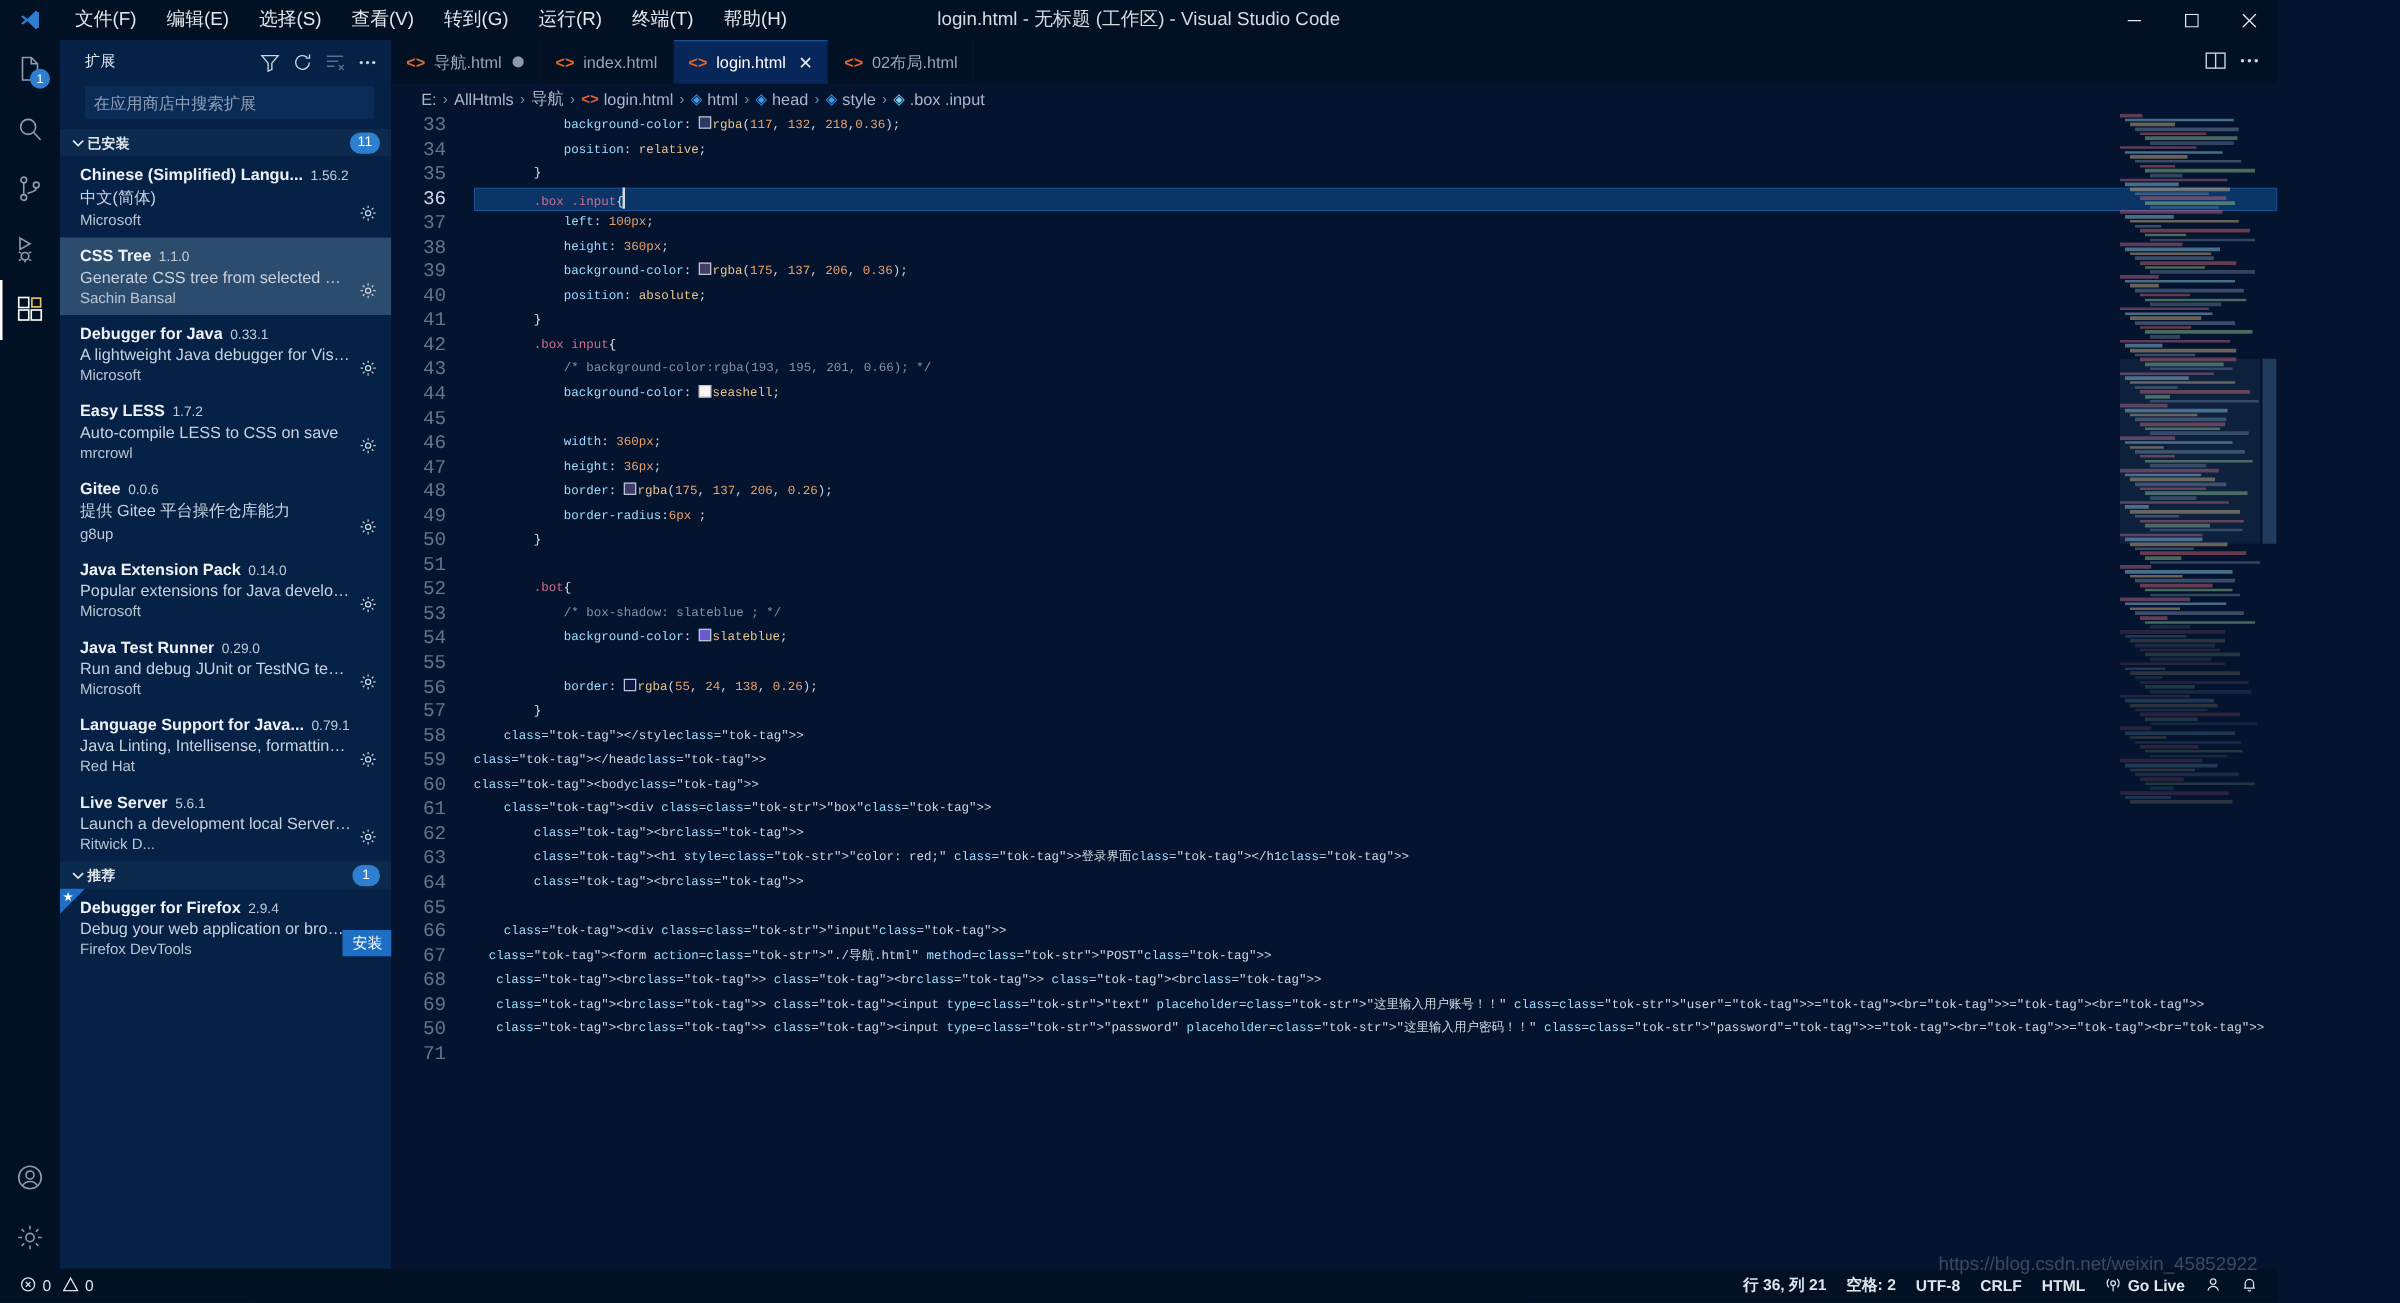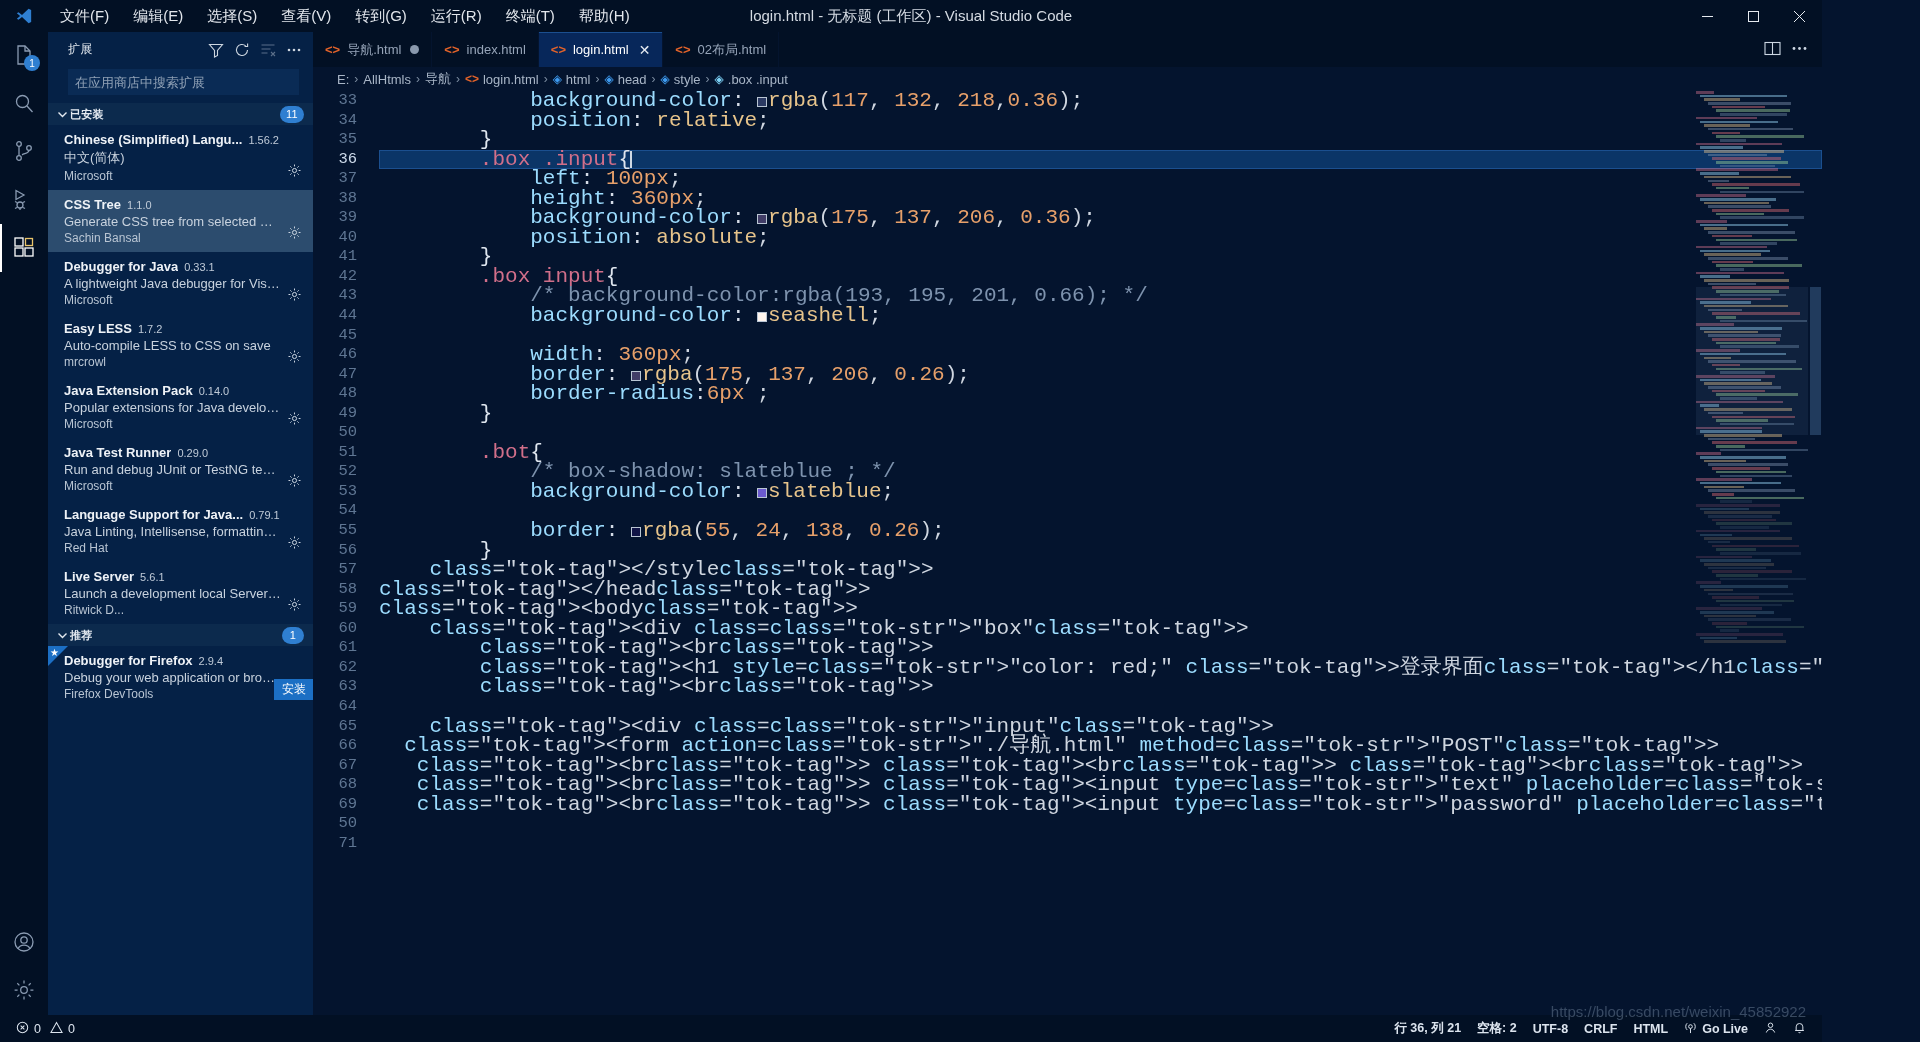--- a/index.html
+++ b/index.html
@@ -154,21 +154,21 @@
 
   .codearea { flex:1 1 auto; display:flex; position:relative; min-height:0; overflow:hidden; }
   .gutter {
     width:66px; flex:0 0 66px; text-align:right; padding-right:22px;
     font-family:"Liberation Mono", monospace; font-size:15.5px; color:#5f7693;
     padding-top:0; user-select:none;
   }
   .gutter .ln { height:19.55px; line-height:19.55px; }
   .gutter .ln.cur { color:#cddaea; }
   .code {
-    flex:1 1 auto; font-family:"Liberation Mono", monospace; font-size:21px;
+    flex:1 1 auto; font-family:"Liberation Mono", monospace; font-size:10px;
     position:relative; overflow:hidden; padding-left:0;
   }
   .cl { height:19.55px; line-height:19.55px; white-space:pre; }
   .cl.hl { background:#0b3567; box-shadow:0 0 0 1px #1b4f8f inset; }
 
   .tok-sel   { color:#d16f8a; }
   .tok-prop  { color:#9cdcfe; }
   .tok-val   { color:#e7c48b; }
   .tok-punct { color:#d6dde8; }
   .tok-num   { color:#e7a06a; }
@@ -434,20 +434,38 @@
           <div class="ext-right">
             <span class="ext-gear">
               <svg viewBox="0 0 16 16" fill="none" stroke="currentColor" stroke-width="1.05">
                   <circle cx="8" cy="8" r="2.2"></circle>
                   <path d="M8 1.6v2M8 12.4v2M1.6 8h2M12.4 8h2M3.5 3.5l1.4 1.4M11.1 11.1l1.4 1.4M12.5 3.5l-1.4 1.4M4.9 11.1l-1.4 1.4"></path>
                 </svg>
             </span>
           </div>
         </div>
 
+        <div class="ext-item">
+          <div class="ext-body">
+            <div class="ext-row1">
+              <span class="ext-name">Gitee</span>
+              <span class="ext-ver">0.0.6</span>
+            </div>
+            <div class="ext-desc">提供 Gitee 平台操作仓库能力</div>
+            <div class="ext-pub">g8up</div>
+          </div>
+          <div class="ext-right">
+            <span class="ext-gear">
+              <svg viewBox="0 0 16 16" fill="none" stroke="currentColor" stroke-width="1.05">
+                  <circle cx="8" cy="8" r="2.2"></circle>
+                  <path d="M8 1.6v2M8 12.4v2M1.6 8h2M12.4 8h2M3.5 3.5l1.4 1.4M11.1 11.1l1.4 1.4M12.5 3.5l-1.4 1.4M4.9 11.1l-1.4 1.4"></path>
+                </svg>
+            </span>
+          </div>
+        </div>
 
         <div class="ext-item">
           <div class="ext-body">
             <div class="ext-row1">
               <span class="ext-name">Java Extension Pack</span>
               <span class="ext-ver">0.14.0</span>
             </div>
             <div class="ext-desc">Popular extensions for Java developm...</div>
             <div class="ext-pub">Microsoft</div>
           </div>
@@ -673,20 +691,21 @@
             <div class="cl">&nbsp;&nbsp;&nbsp;&nbsp;&nbsp;&nbsp;&nbsp;&nbsp;&nbsp;&nbsp;&nbsp;&nbsp;<span class="tok-prop">left</span><span class="tok-punct">: </span><span class="tok-num">100px</span>;</div>
             <div class="cl">&nbsp;&nbsp;&nbsp;&nbsp;&nbsp;&nbsp;&nbsp;&nbsp;&nbsp;&nbsp;&nbsp;&nbsp;<span class="tok-prop">height</span><span class="tok-punct">: </span><span class="tok-num">360px</span>;</div>
             <div class="cl">&nbsp;&nbsp;&nbsp;&nbsp;&nbsp;&nbsp;&nbsp;&nbsp;&nbsp;&nbsp;&nbsp;&nbsp;<span class="tok-prop">background-color</span><span class="tok-punct">: </span><span class="swatch" style="background:rgba(175,137,206,.36)"></span><span class="tok-val">rgba</span>(<span class="tok-num">175</span>, <span class="tok-num">137</span>, <span class="tok-num">206</span>, <span class="tok-num">0.36</span>);</div>
             <div class="cl">&nbsp;&nbsp;&nbsp;&nbsp;&nbsp;&nbsp;&nbsp;&nbsp;&nbsp;&nbsp;&nbsp;&nbsp;<span class="tok-prop">position</span><span class="tok-punct">: </span><span class="tok-val">absolute</span>;</div>
             <div class="cl">&nbsp;&nbsp;&nbsp;&nbsp;&nbsp;&nbsp;&nbsp;&nbsp;<span class="tok-white">}</span></div>
             <div class="cl">&nbsp;&nbsp;&nbsp;&nbsp;&nbsp;&nbsp;&nbsp;&nbsp;<span class="tok-sel">.box input</span><span class="tok-white">{</span></div>
             <div class="cl">&nbsp;&nbsp;&nbsp;&nbsp;&nbsp;&nbsp;&nbsp;&nbsp;&nbsp;&nbsp;&nbsp;&nbsp;<span class="tok-com">/* background-color:rgba(193, 195, 201, 0.66); */</span></div>
             <div class="cl">&nbsp;&nbsp;&nbsp;&nbsp;&nbsp;&nbsp;&nbsp;&nbsp;&nbsp;&nbsp;&nbsp;&nbsp;<span class="tok-prop">background-color</span><span class="tok-punct">: </span><span class="swatch" style="background:#fff5ee"></span><span class="tok-val">seashell</span>;</div>
             <div class="cl">&nbsp;</div>
             <div class="cl">&nbsp;&nbsp;&nbsp;&nbsp;&nbsp;&nbsp;&nbsp;&nbsp;&nbsp;&nbsp;&nbsp;&nbsp;<span class="tok-prop">width</span><span class="tok-punct">: </span><span class="tok-num">360px</span>;</div>
+            <div class="cl">&nbsp;&nbsp;&nbsp;&nbsp;&nbsp;&nbsp;&nbsp;&nbsp;&nbsp;&nbsp;&nbsp;&nbsp;<span class="tok-prop">height</span><span class="tok-punct">: </span><span class="tok-num">36px</span>;</div>
             <div class="cl">&nbsp;&nbsp;&nbsp;&nbsp;&nbsp;&nbsp;&nbsp;&nbsp;&nbsp;&nbsp;&nbsp;&nbsp;<span class="tok-prop">border</span><span class="tok-punct">: </span><span class="swatch" style="background:rgba(175,137,206,.36)"></span><span class="tok-val">rgba</span>(<span class="tok-num">175</span>, <span class="tok-num">137</span>, <span class="tok-num">206</span>, <span class="tok-num">0.26</span>);</div>
             <div class="cl">&nbsp;&nbsp;&nbsp;&nbsp;&nbsp;&nbsp;&nbsp;&nbsp;&nbsp;&nbsp;&nbsp;&nbsp;<span class="tok-prop">border-radius</span><span class="tok-punct">:</span><span class="tok-num">6px</span> ;</div>
             <div class="cl">&nbsp;&nbsp;&nbsp;&nbsp;&nbsp;&nbsp;&nbsp;&nbsp;<span class="tok-white">}</span></div>
             <div class="cl">&nbsp;</div>
             <div class="cl">&nbsp;&nbsp;&nbsp;&nbsp;&nbsp;&nbsp;&nbsp;&nbsp;<span class="tok-sel">.bot</span><span class="tok-white">{</span></div>
             <div class="cl">&nbsp;&nbsp;&nbsp;&nbsp;&nbsp;&nbsp;&nbsp;&nbsp;&nbsp;&nbsp;&nbsp;&nbsp;<span class="tok-com">/* box-shadow: slateblue ; */</span></div>
             <div class="cl">&nbsp;&nbsp;&nbsp;&nbsp;&nbsp;&nbsp;&nbsp;&nbsp;&nbsp;&nbsp;&nbsp;&nbsp;<span class="tok-prop">background-color</span><span class="tok-punct">: </span><span class="swatch" style="background:#6a5acd"></span><span class="tok-val">slateblue</span>;</div>
             <div class="cl">&nbsp;</div>
             <div class="cl">&nbsp;&nbsp;&nbsp;&nbsp;&nbsp;&nbsp;&nbsp;&nbsp;&nbsp;&nbsp;&nbsp;&nbsp;<span class="tok-prop">border</span><span class="tok-punct">: </span><span class="swatch" style="background:rgba(55,24,138,.26)"></span><span class="tok-val">rgba</span>(<span class="tok-num">55</span>, <span class="tok-num">24</span>, <span class="tok-num">138</span>, <span class="tok-num">0.26</span>);</div>
             <div class="cl">&nbsp;&nbsp;&nbsp;&nbsp;&nbsp;&nbsp;&nbsp;&nbsp;<span class="tok-white">}</span></div>

